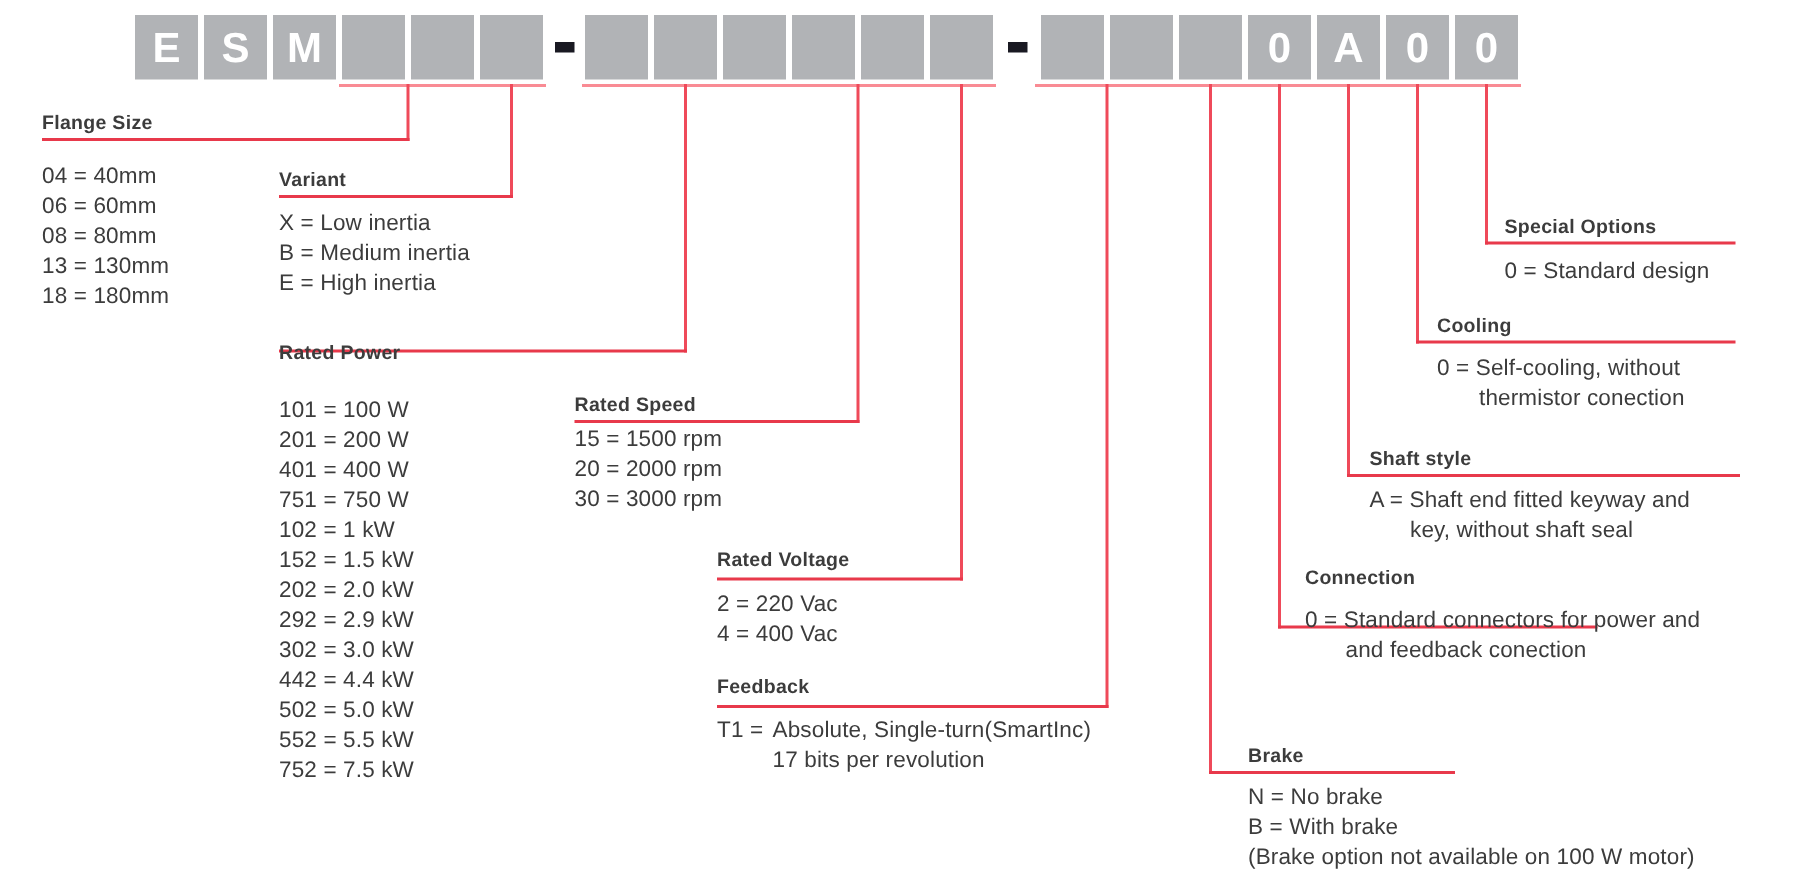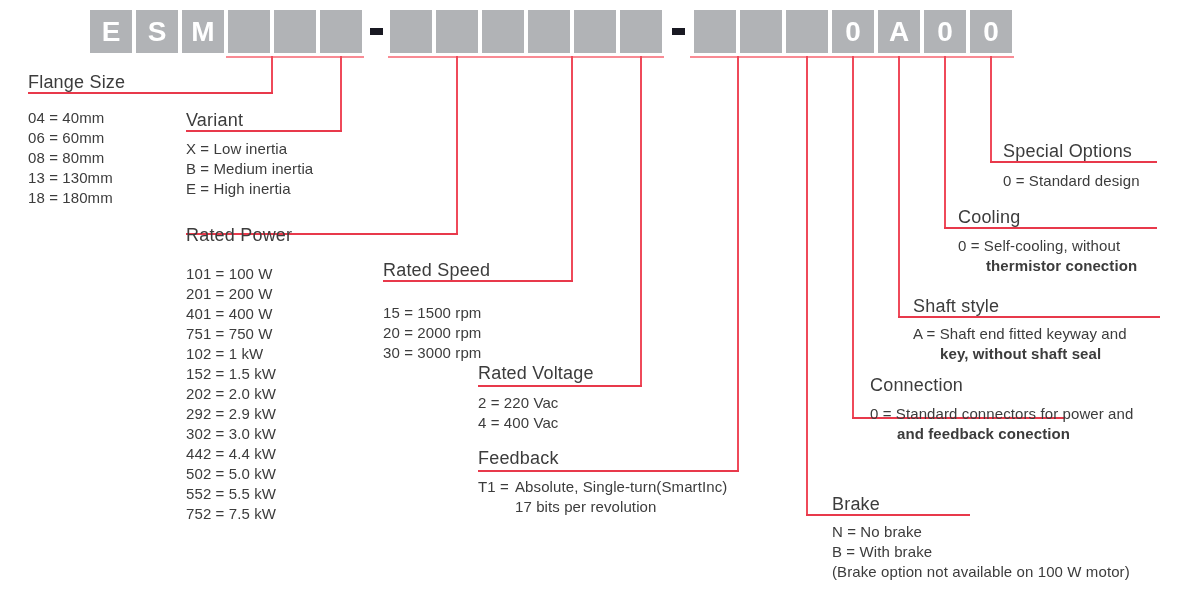--- a/index.html
+++ b/index.html
@@ -12,24 +12,24 @@
     position:absolute;top:10px;width:42px;height:43px;background:#b1b3b6;
     color:#ffffff;font-weight:bold;font-size:28px;line-height:43px;text-align:center;
   }
   .dash{position:absolute;top:28px;width:13px;height:7px;background:#191922;}
   
   .bl{position:absolute;top:56px;height:2px;background:#f98b94;}   
   .vl{position:absolute;width:2px;background:#ef4a5a;}             
   .hl{position:absolute;height:2px;background:#e8394b;}            
   
   .sec{position:absolute;}
-  .sec-title{font-weight:normal;font-size:18px;line-height:18px;height:18px;letter-spacing:.2px;white-space:nowrap;}
+  .sec-title{font-weight:bold;font-size:13px;line-height:18px;height:18px;letter-spacing:.2px;white-space:nowrap;}
   .items{font-size:15px;line-height:20px;letter-spacing:.1px;white-space:nowrap;}
   .items div{white-space:nowrap;}
-  .indent{padding-left:27px;font-weight:bold;}
+  .indent{padding-left:27px;}
   
   .fb-entry{display:flex;align-items:flex-start;}
   .fb-code{width:37px;flex:0 0 37px;}
   .fb-entry.gap{margin-top:12px;}
 </style>
 </head>
 <body>
 
 <div class="canvas">
 
@@ -129,21 +129,21 @@
       <div>302 = 3.0 kW</div>
       <div>442 = 4.4 kW</div>
       <div>502 = 5.0 kW</div>
       <div>552 = 5.5 kW</div>
       <div>752 = 7.5 kW</div>
     </div>
   </div>
 
   <div class="sec" style="left:383px;top:261px">
     <div class="sec-title">Rated Speed</div>
-    <div class="items" style="margin-top:24px">
+    <div class="items" style="margin-top:4px">
       <div>15 = 1500 rpm</div>
       <div>20 = 2000 rpm</div>
       <div>30 = 3000 rpm</div>
     </div>
   </div>
 
   <div class="sec" style="left:478px;top:364px">
     <div class="sec-title">Rated Voltage</div>
     <div class="items" style="margin-top:11px">
       <div>2 = 220 Vac</div>

